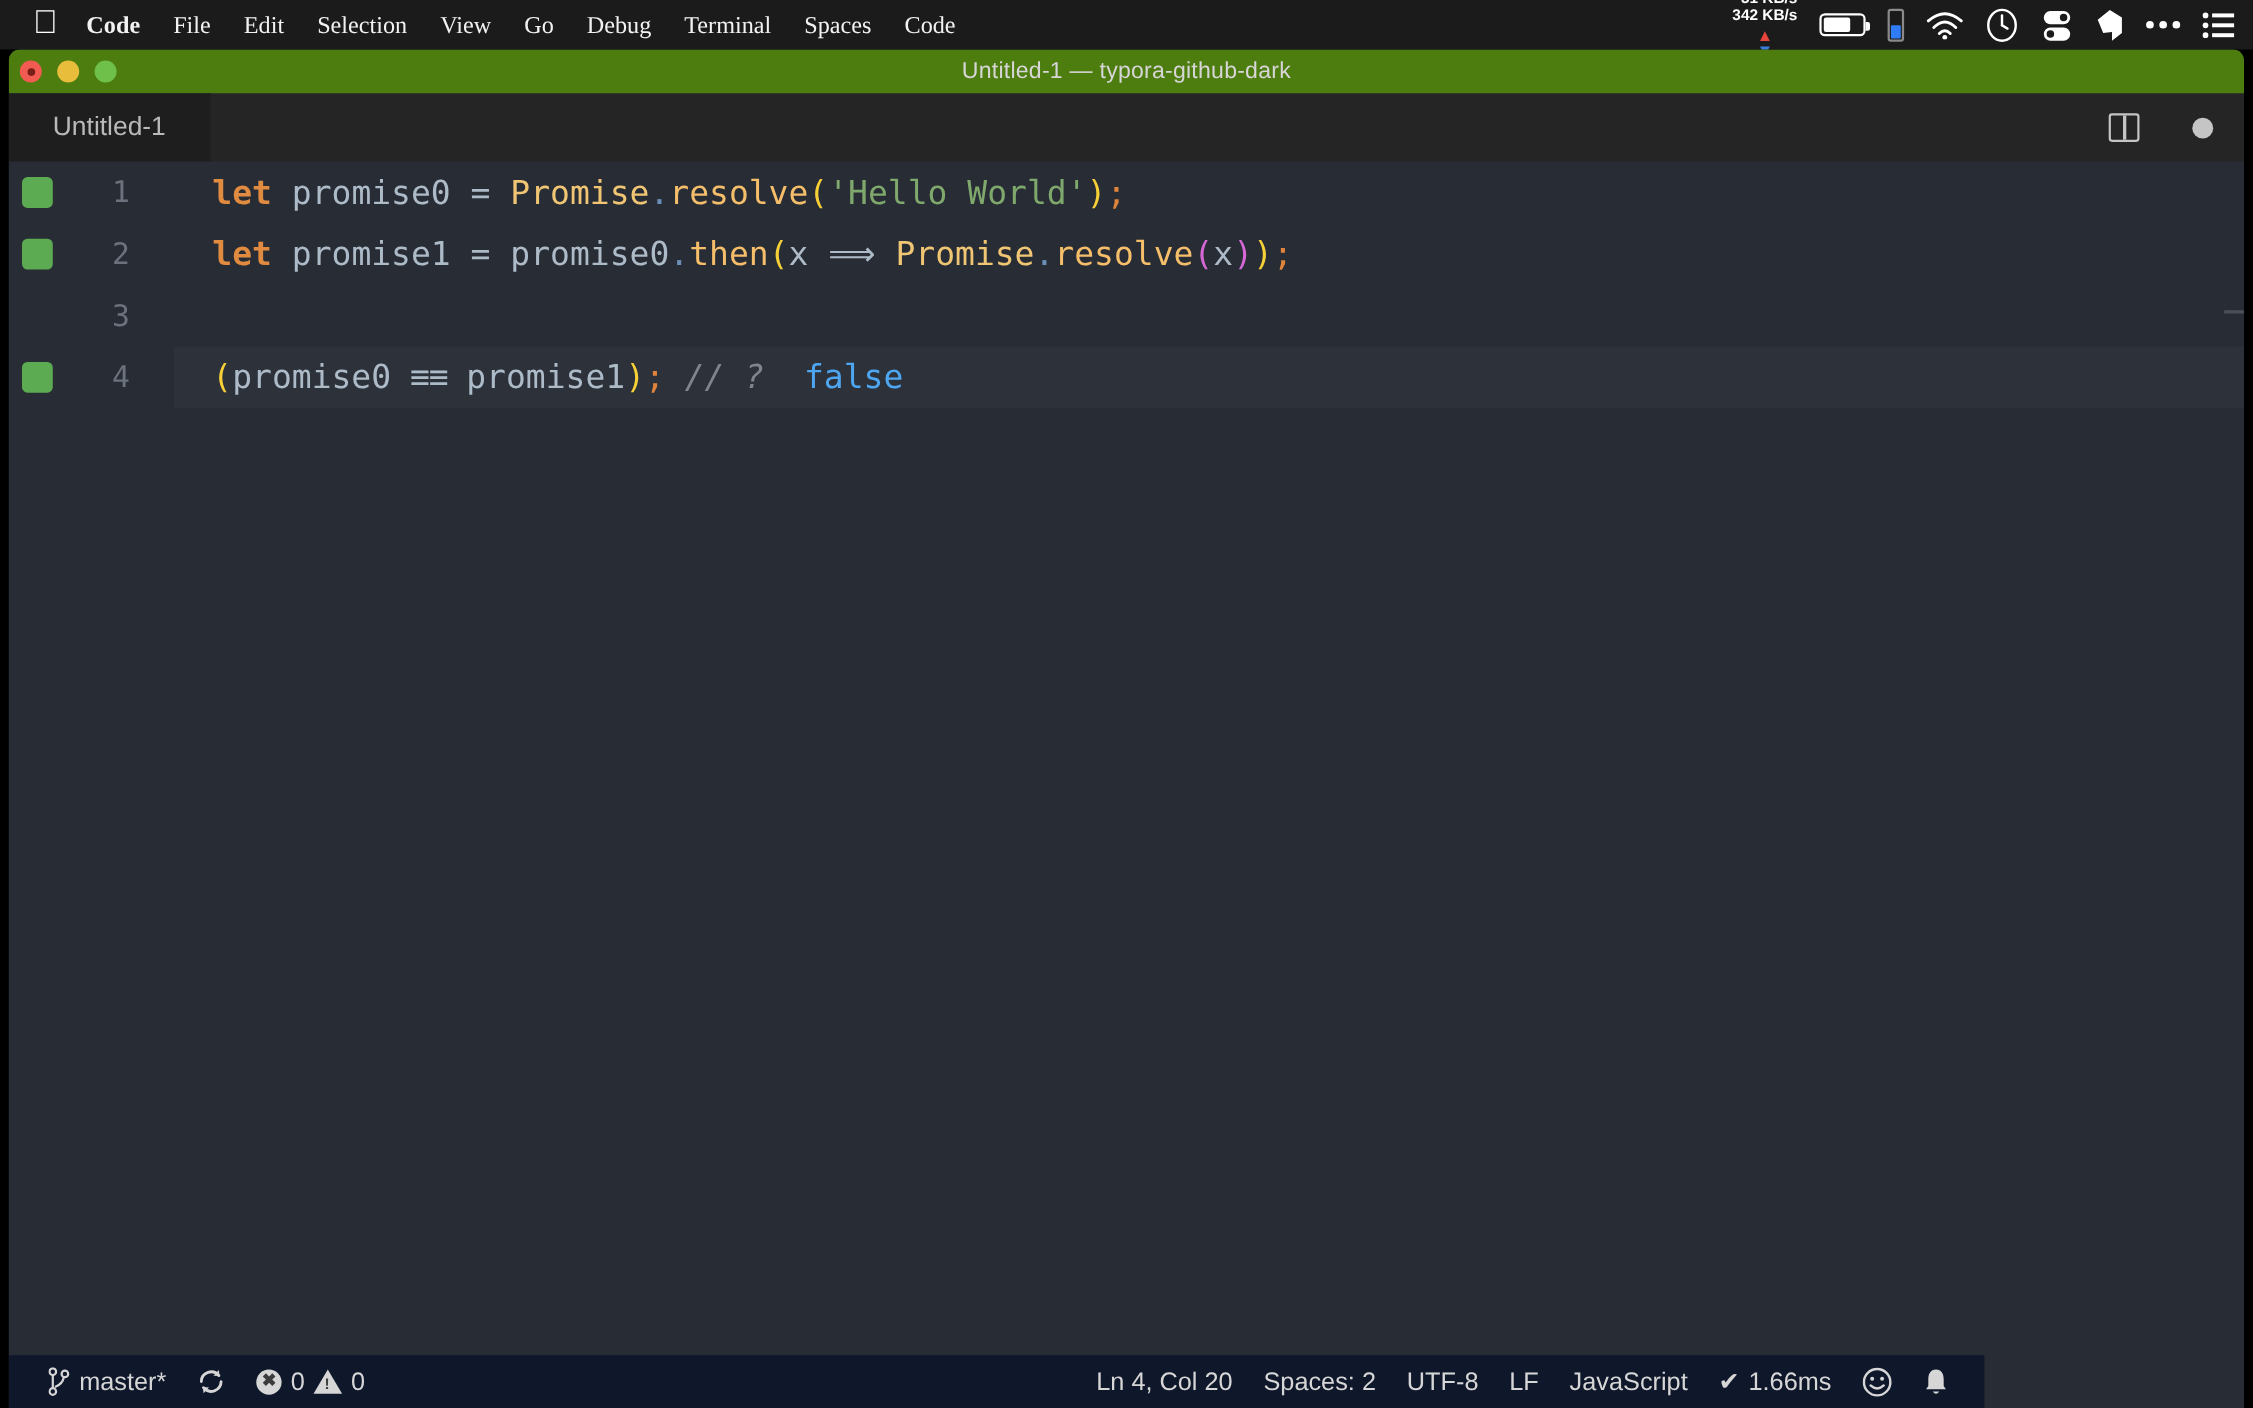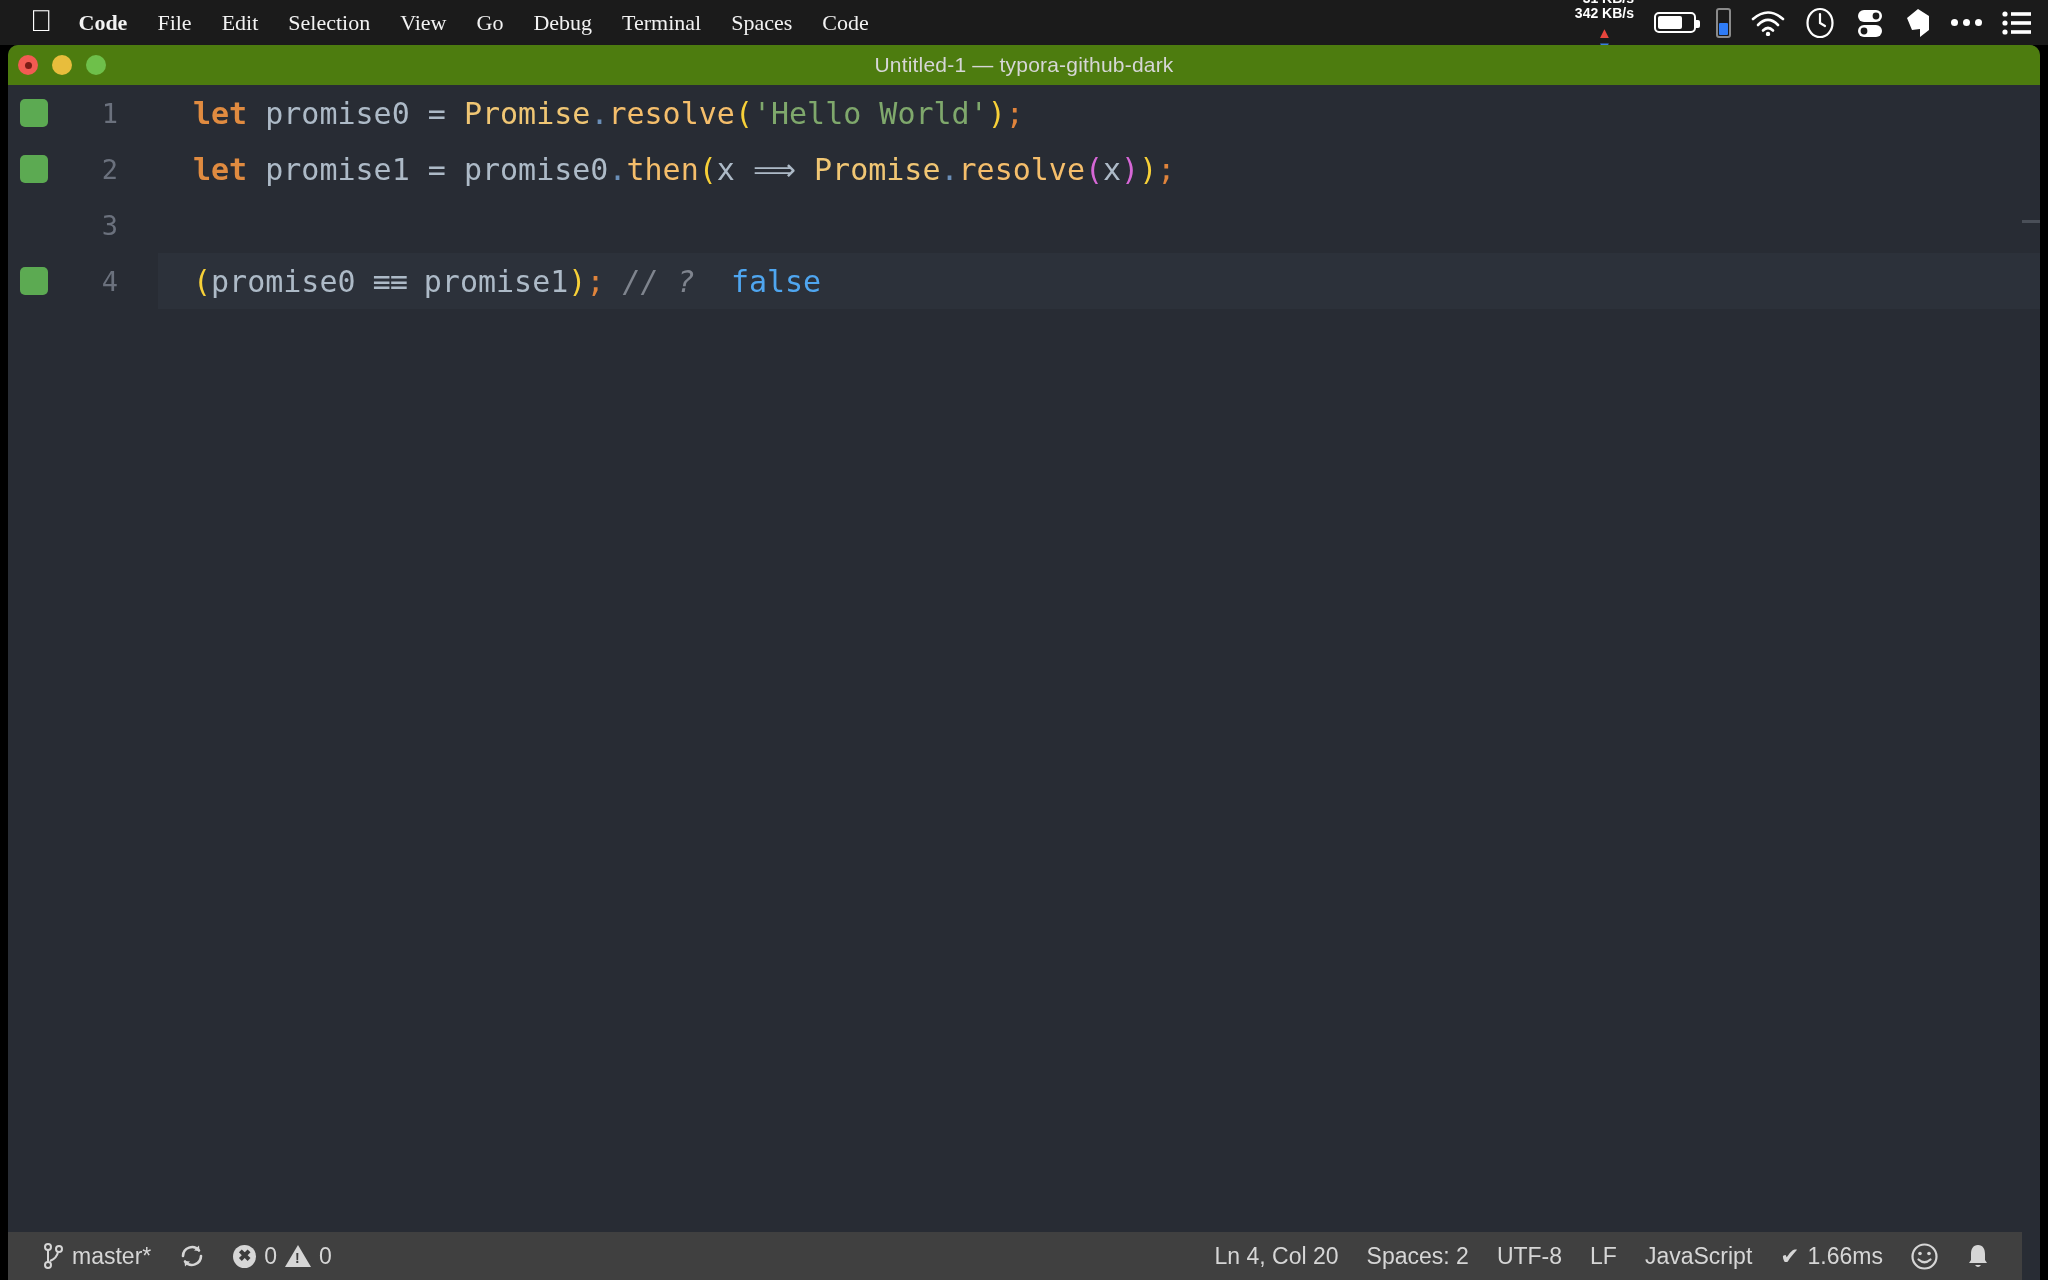--- a/index.html
+++ b/index.html
@@ -164,22 +164,22 @@
   .lig{ letter-spacing:-1px; }
 
   
   #scroll-nub{
     position:absolute; right:0; top:135px; width:18px; height:3px;
     background:#4a4f58;
   }
 
   
   #statusbar{
-    position:absolute; left:0; bottom:0; width:2014px; height:48px;
-    background:#404040;
+    position:absolute; left:0; bottom:0; width:1796px; height:48px;
+    background:#0f172a;
     display:flex; align-items:center;
     color:#d6d6d6; font-size:23px;
   }
   #status-left{ display:flex; align-items:center; gap:0; margin-left:22px; }
   .sb-item{ display:flex; align-items:center; gap:8px; padding:0 14px; white-space:nowrap; }
   #status-right{
     position:absolute; right:18px; display:flex; align-items:center; gap:0;
   }
   .err-circle{
     width:23px;height:23px;border-radius:50%;background:#d6d6d6;
@@ -278,20 +278,29 @@
 
   <div id="titlebar">
     <div id="traffic">
       <div class="tl red"></div>
       <div class="tl yellow"></div>
       <div class="tl green"></div>
     </div>
     <div id="window-title">Untitled-1 — typora-github-dark</div>
   </div>
 
+  <div id="tabbar">
+    <div id="tab-untitled">
+      <span>Untitled-1</span>
+    </div>
+    <div id="tabbar-actions">
+      <div class="split-icon"></div>
+      <div class="dot-more"></div>
+    </div>
+  </div>
 
   <div id="editor">
     <div id="editor-lines-host">
         <div class="code-line">
           <div class="gutter-mark"></div>
           <div class="lineno">1</div>
           <div class="code-text-wrap">
             <span class="code"><span class="kw">let</span><span class="op"> </span><span class="var">promise0</span><span class="op"> = </span><span class="cls">Promise</span><span class="dot">.</span><span class="fn">resolve</span><span class="paren-y">(</span><span class="str">'Hello World'</span><span class="paren-y">)</span><span class="semi">;</span></span>
           </div>
         </div>

